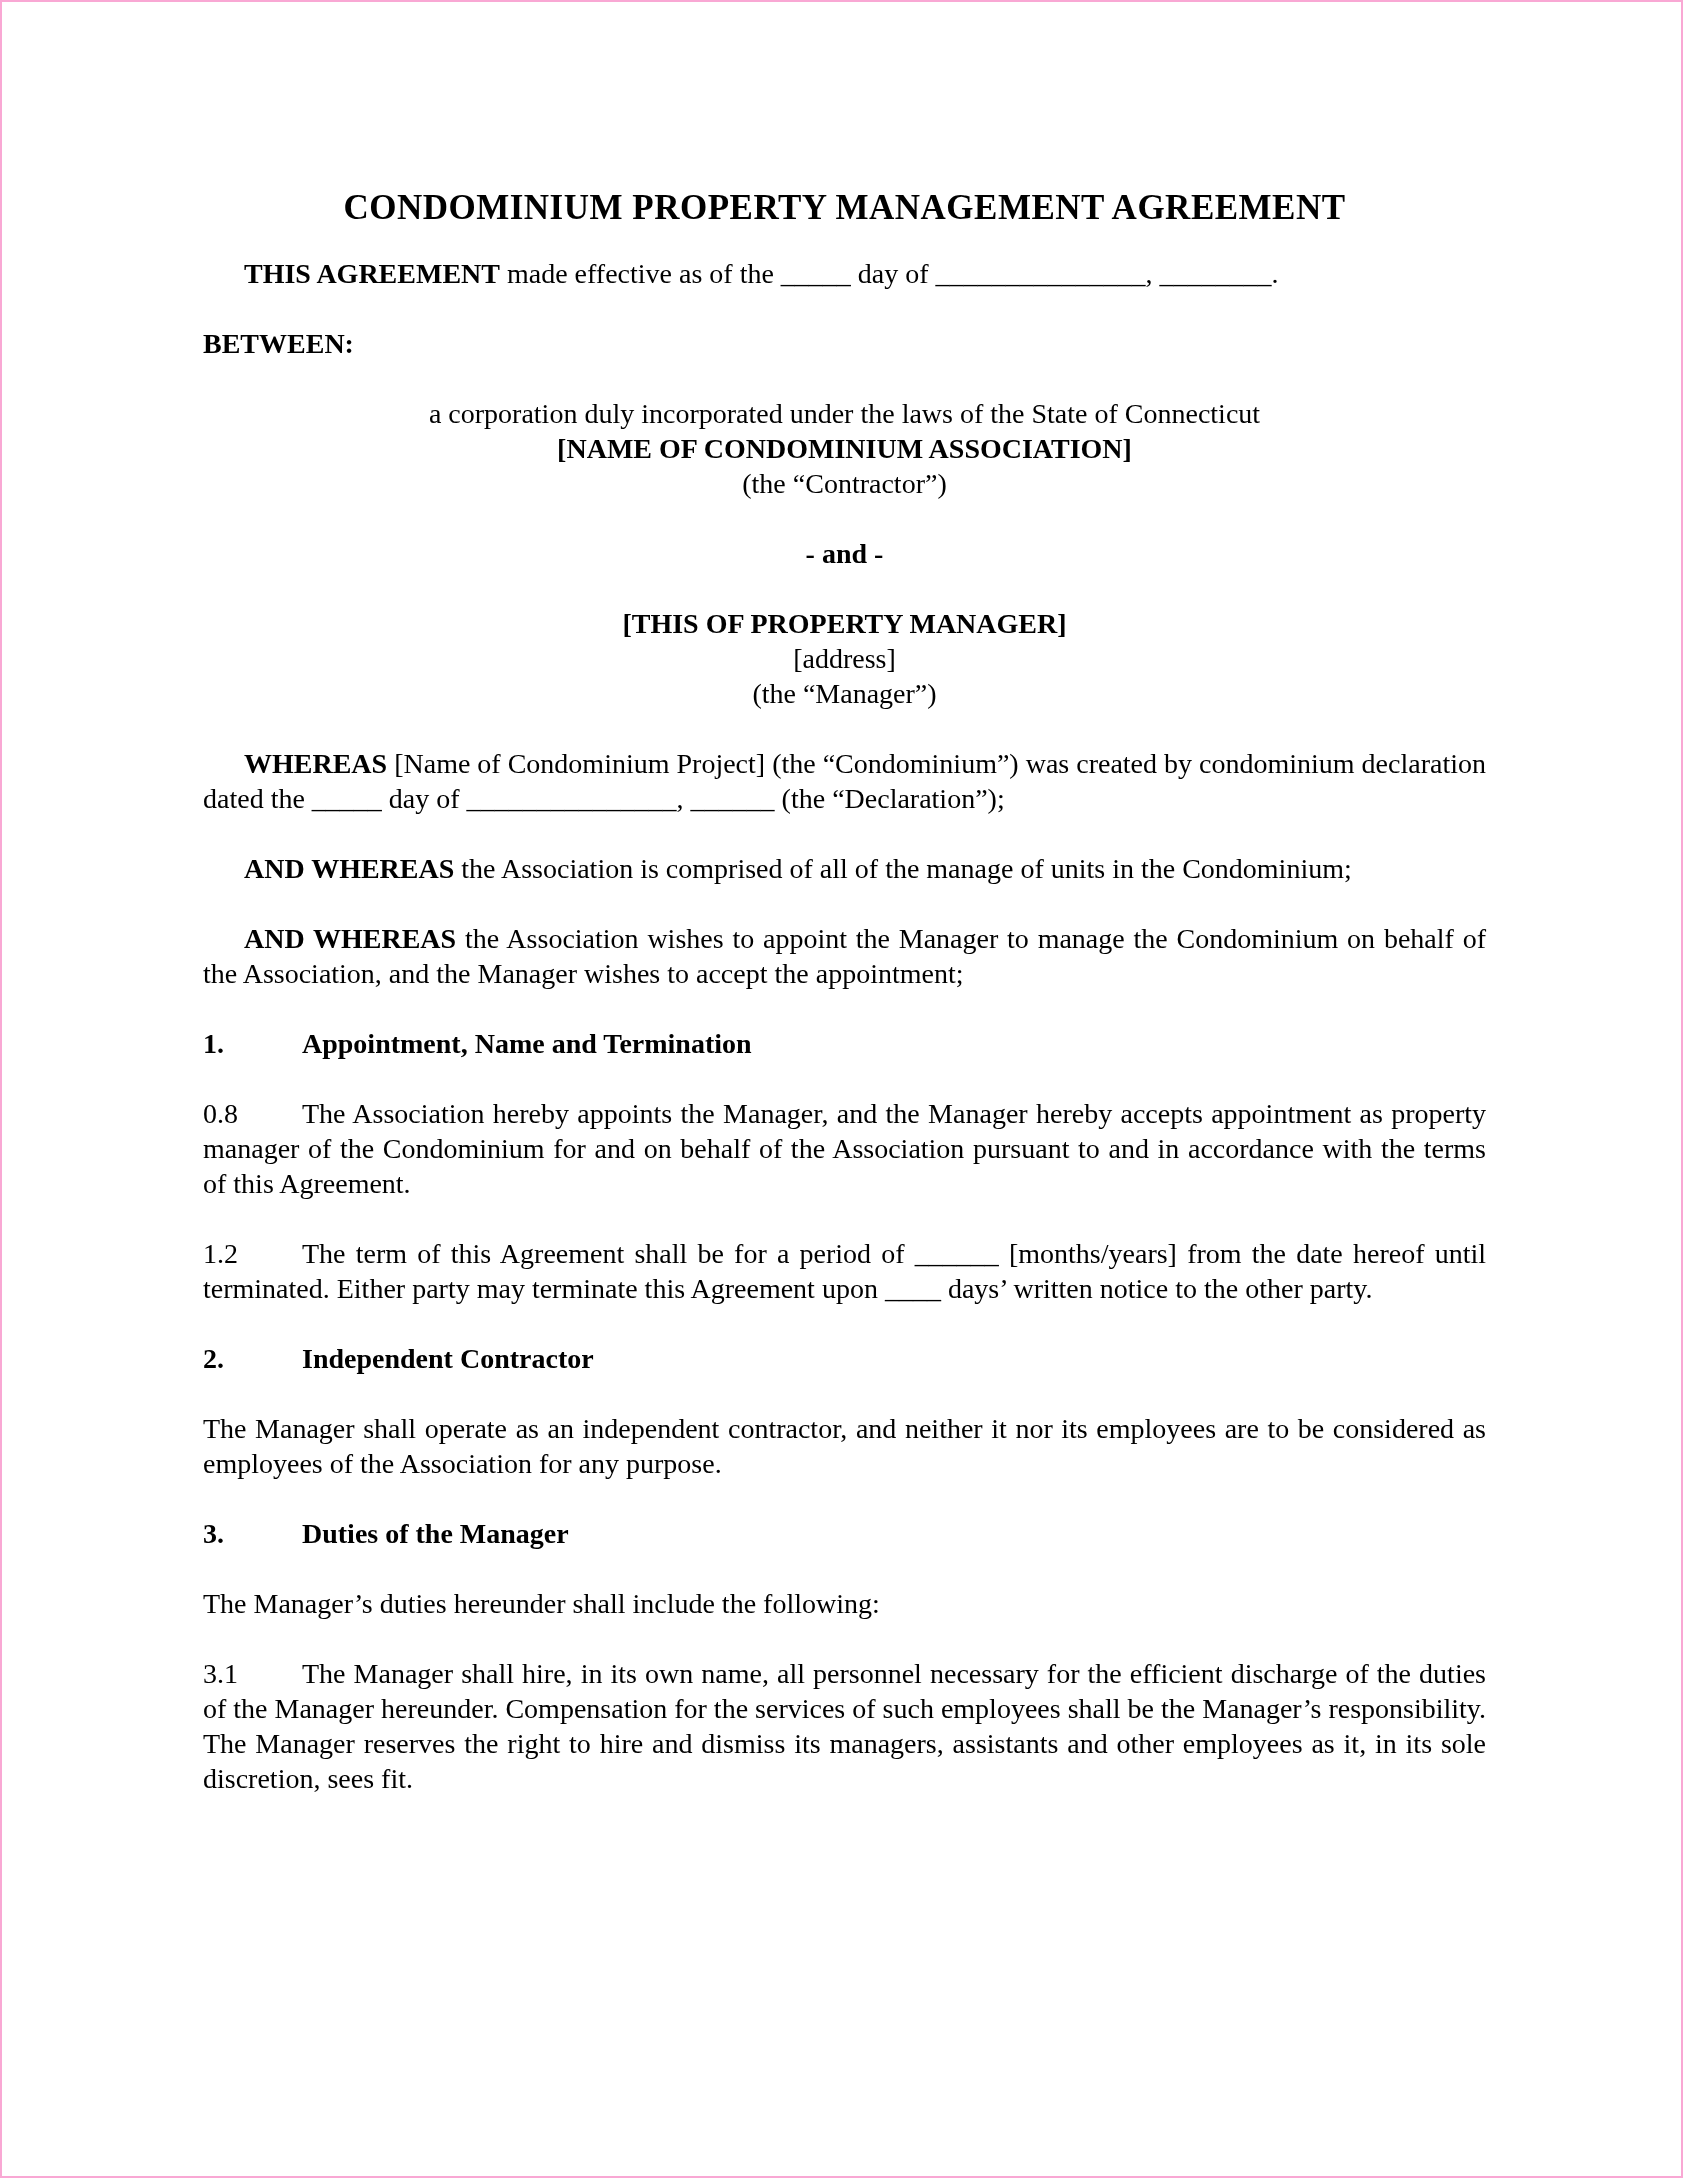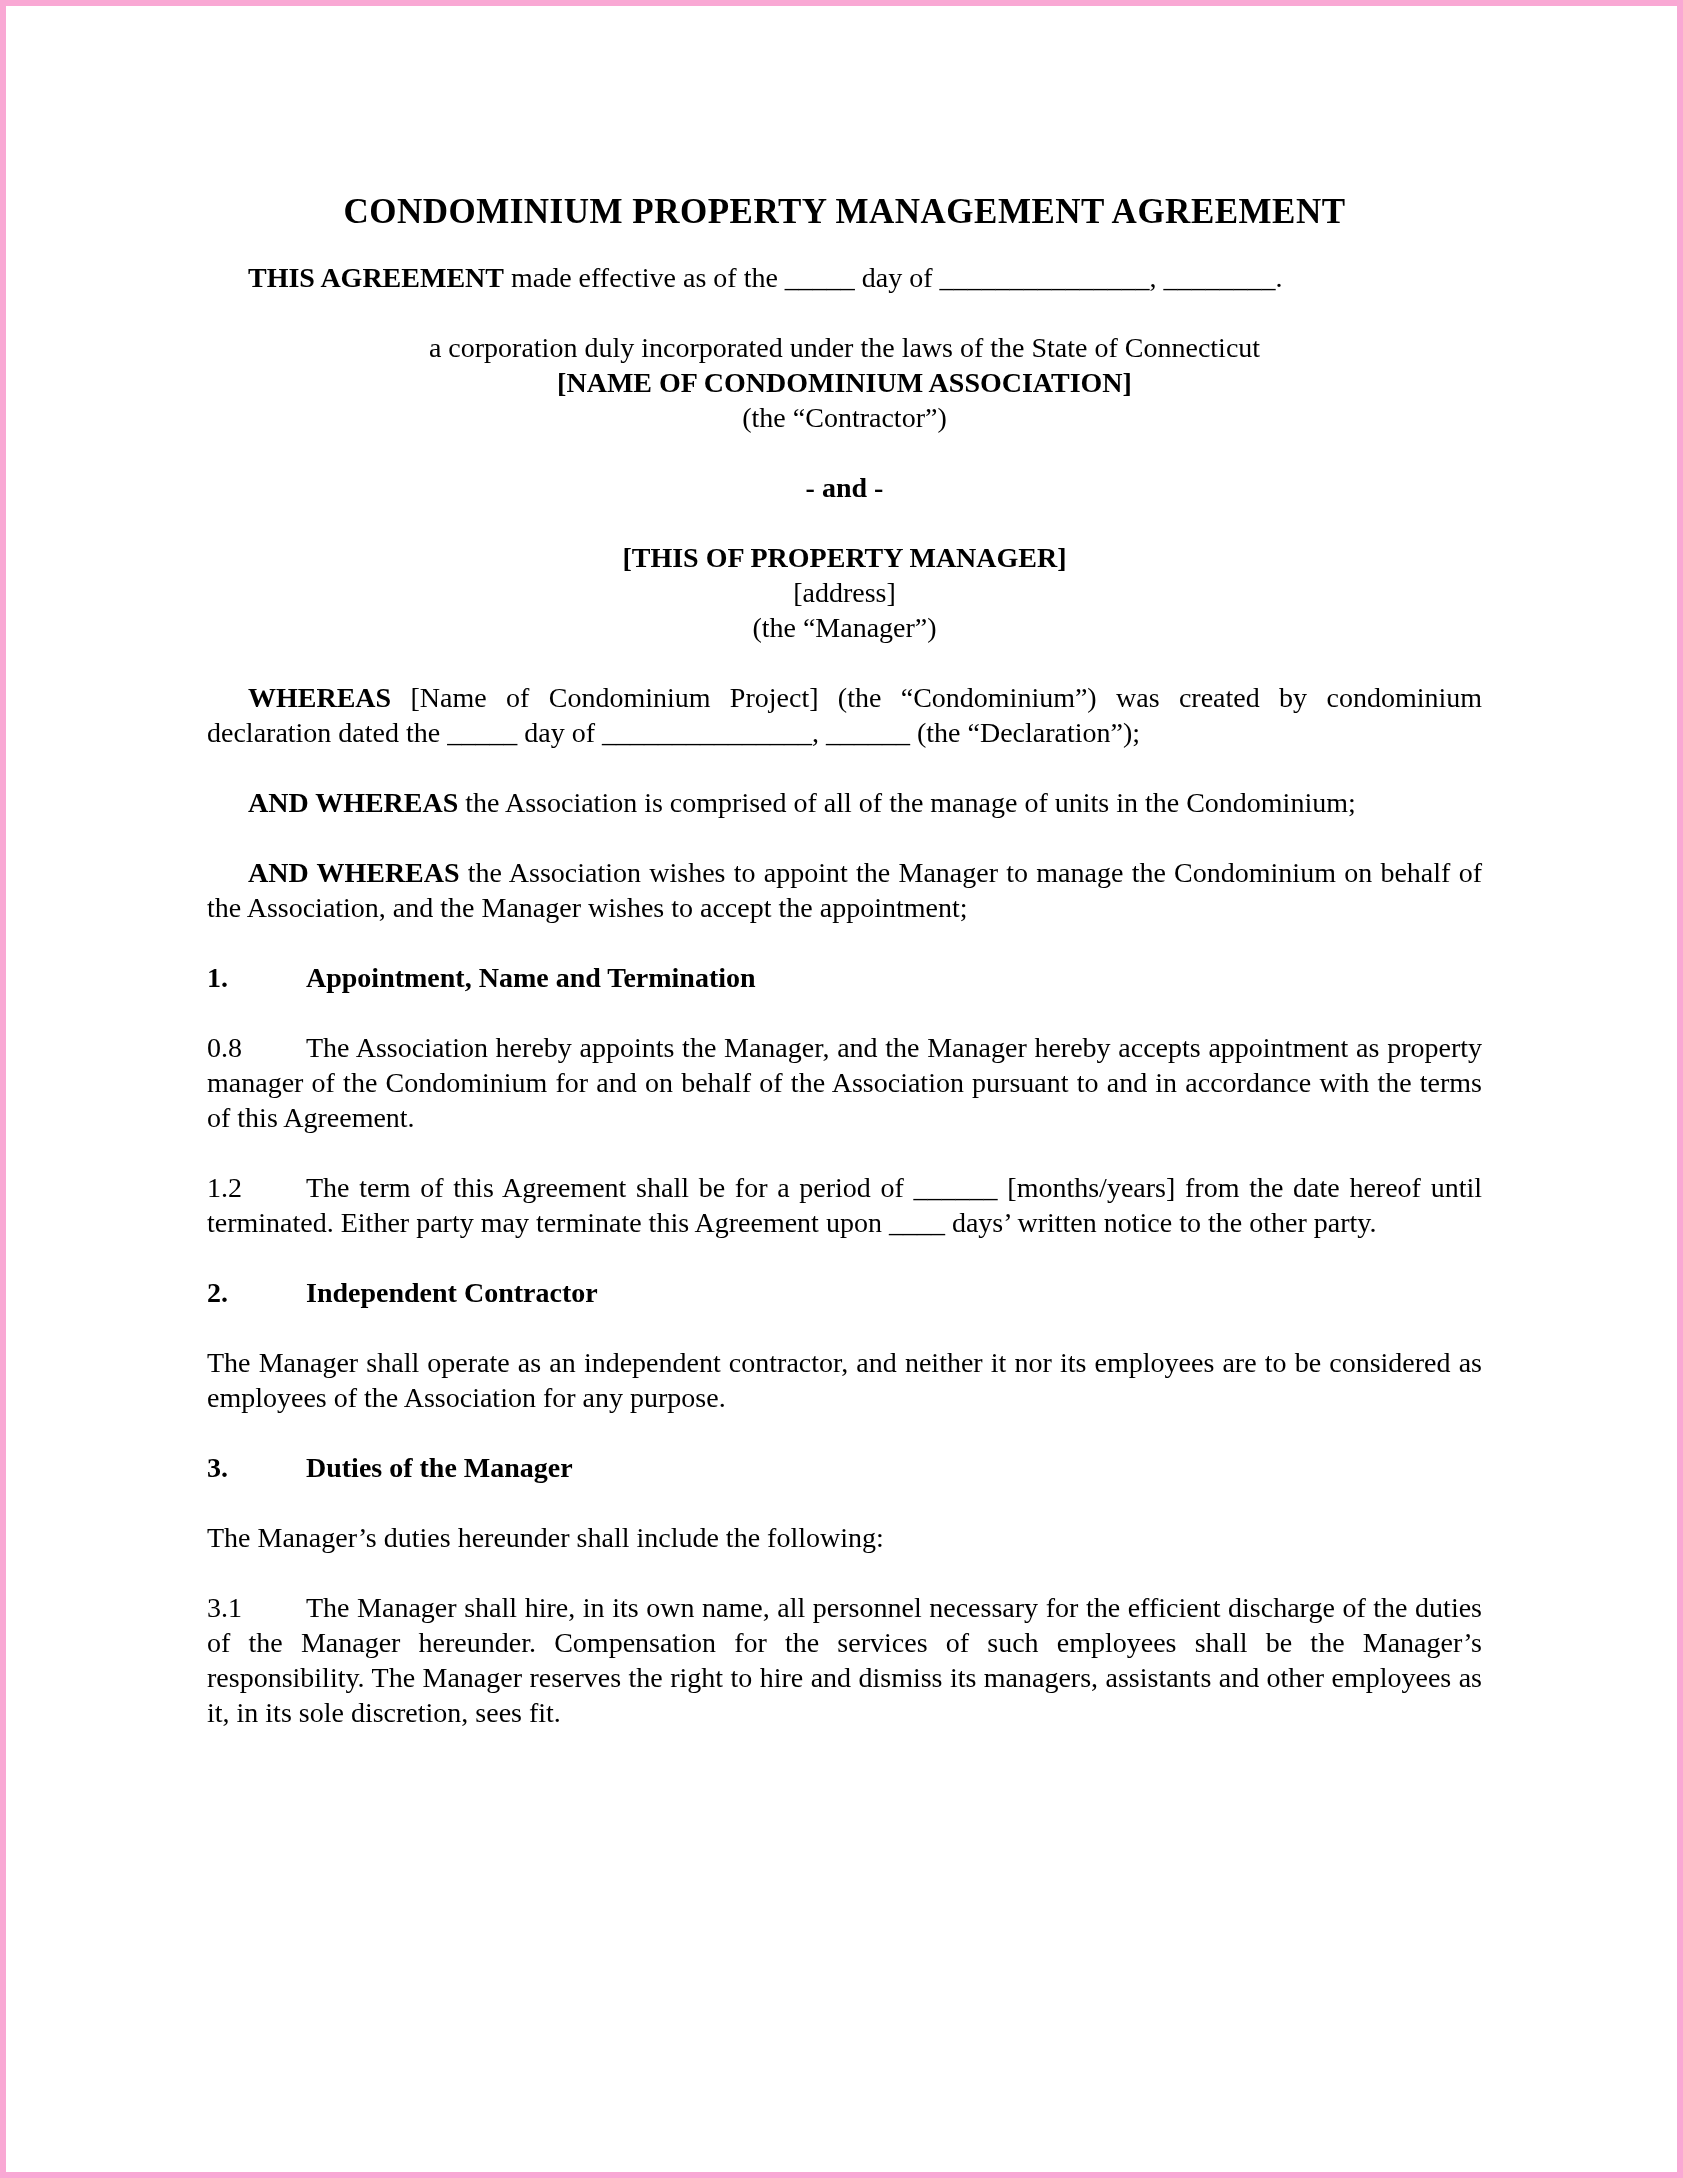--- a/index.html
+++ b/index.html
@@ -3,21 +3,21 @@
 <meta charset="utf-8">
 <style>
   * { margin: 0; padding: 0; box-sizing: border-box; }
   html, body { background: #ffffff; }
   .page {
     position: relative;
     width: 1683px;
     height: 2178px;
     background: #ffffff;
     color: #000000;
-    border: 6px solid #f9a8d4;
+    border: 2px solid #f9a8d4;
     padding: 184px 195px 0 201px;
     font-family: "Liberation Serif", "DejaVu Serif", serif;
     font-size: 28px;
     line-height: 35px;
     overflow: hidden;
   }
   .title {
     font-size: 35px;
     font-weight: bold;
     text-align: center;
@@ -35,20 +35,21 @@
 </style>
 </head>
 <body>
 
 <div class="page">
 
   <div class="title">CONDOMINIUM PROPERTY MANAGEMENT AGREEMENT</div>
 
   <p><b>THIS AGREEMENT</b><span> made effective as of the _____ day of _______________, ________.</span></p>
 
+  <p class="bold">BETWEEN:</p>
 
   <div class="center-block">
     <div class="center">a corporation duly incorporated under the laws of the State of Connecticut</div>
     <div class="center bold">[NAME OF CONDOMINIUM ASSOCIATION]</div>
     <div class="center">(the “Contractor”)</div>
   </div>
 
   <p class="center bold center-block">- and -</p>
 
   <div class="center-block">

